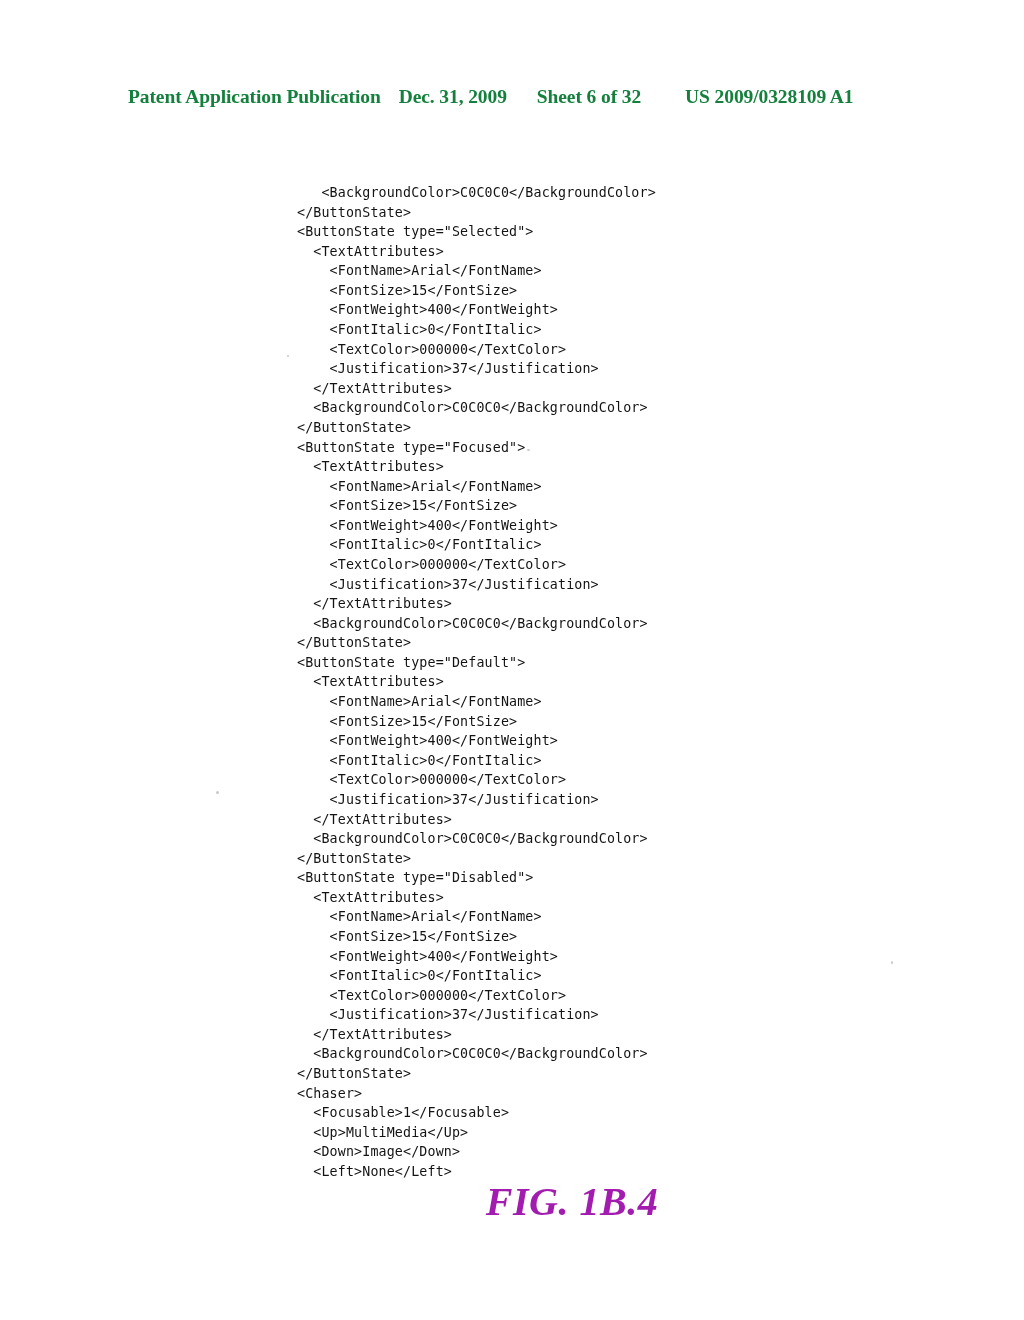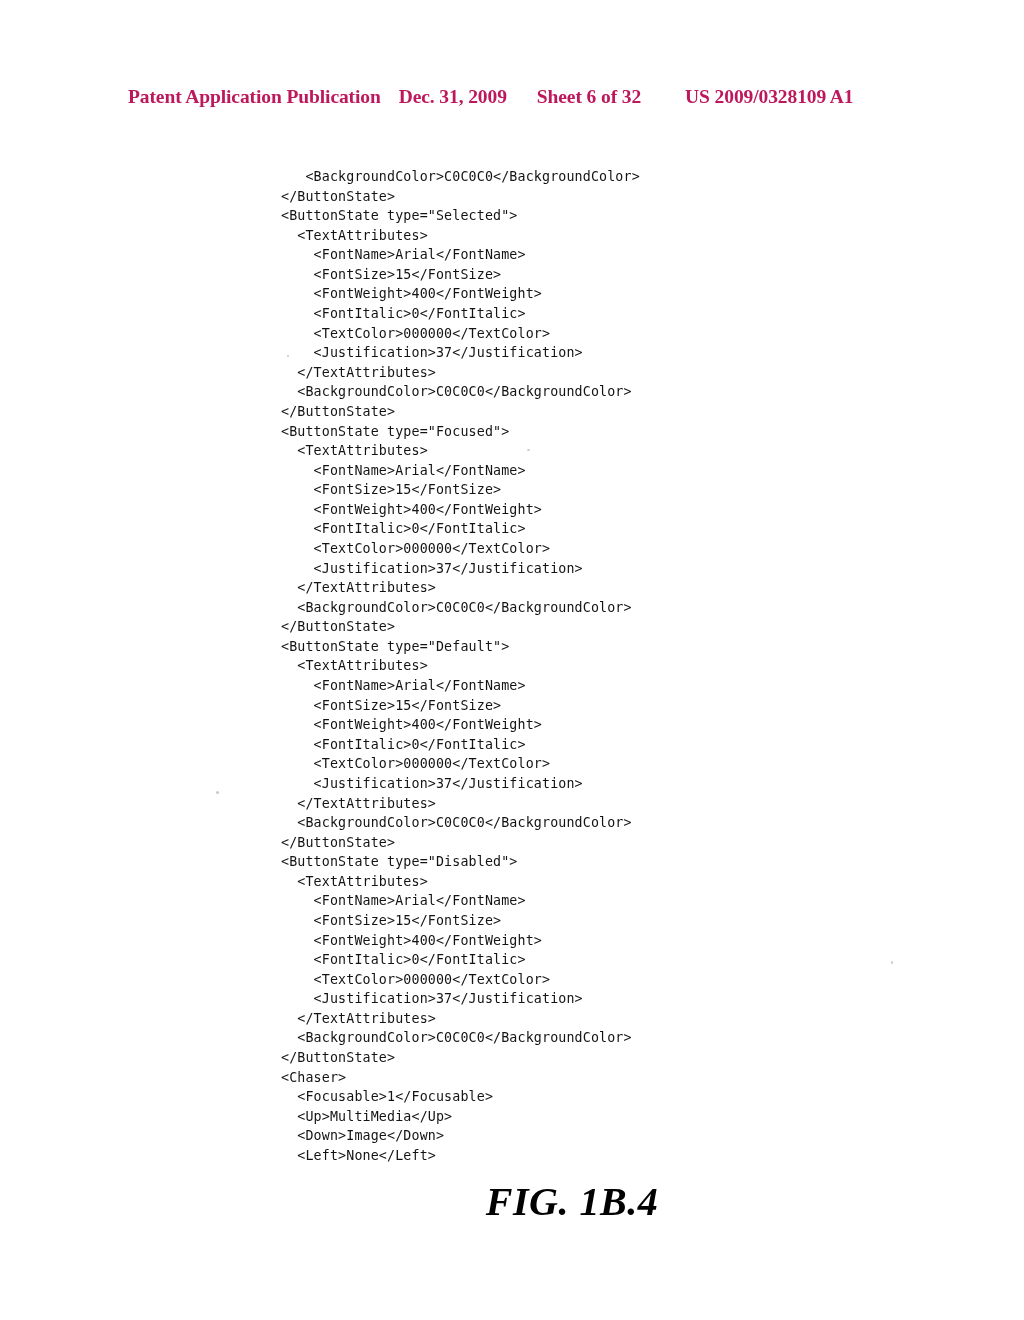--- a/index.html
+++ b/index.html
@@ -20,21 +20,21 @@
   
   .header {
     position: absolute;
     top: 86px;
     left: 128px;
     width: 768px;
     height: 26px;
     display: flex;
     align-items: baseline;
     white-space: nowrap;
-    color: #be185d;
+    color: #15803d;
     font-family: "Liberation Serif", "DejaVu Serif", serif;
     font-weight: bold;
     font-size: 19.5px;
     letter-spacing: -0.1px;
   }
   .header .h-pub {
     flex: 0 0 auto;
   }
   .header .h-date {
     flex: 0 0 auto;
@@ -48,21 +48,21 @@
     flex: 0 0 auto;
     margin-left: 44px;
   }
 
   
   .listing {
     position: absolute;
     top: 167px;
     left: 281px;
     width: 640px;
-    margin: 0;
+    margin: 16px;
     padding: 0;
     color: #131313;
     font-family: "DejaVu Sans Mono", "Liberation Mono", monospace;
     font-size: 13.3px;
     line-height: 19.58px;
     white-space: pre;
     letter-spacing: 0.15px;
     -webkit-font-smoothing: none;
   }
   .listing .ln {
@@ -70,21 +70,21 @@
     height: 19.58px;
   }
 
   
   .fig-caption {
     position: absolute;
     top: 1178px;
     left: 0;
     width: 1024px;
     text-align: center;
-    color: #000000;
+    color: #a21caf;
     font-family: "Liberation Serif", "DejaVu Serif", serif;
     font-style: italic;
     font-weight: bold;
     font-size: 40px;
     letter-spacing: 0.5px;
   }
   .fig-caption .fig-inner {
     position: relative;
     left: 60px;
   }

